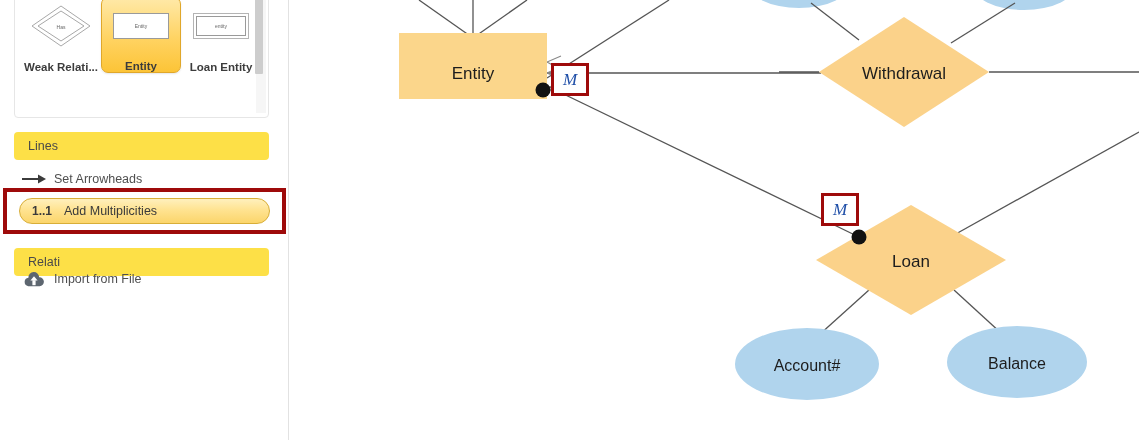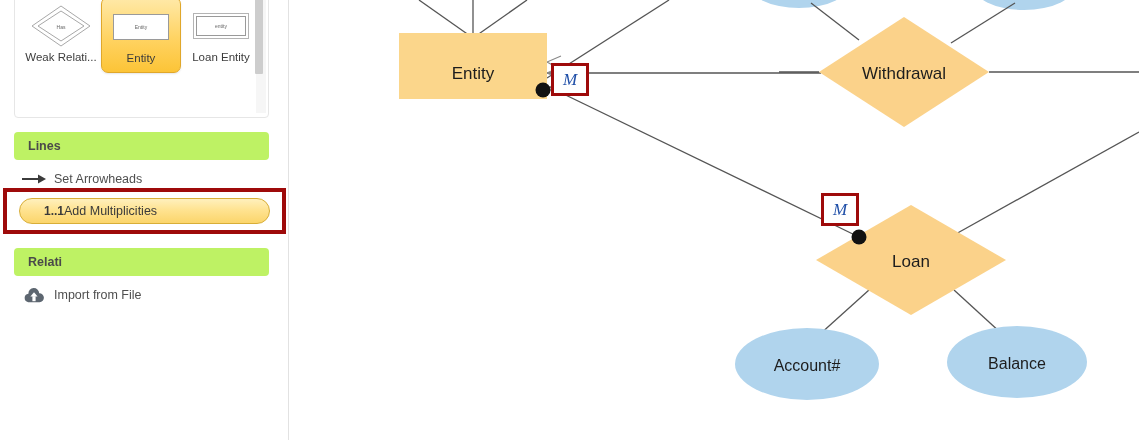--- a/index.html
+++ b/index.html
@@ -74,22 +74,23 @@
     box-shadow: 0 1px 2px rgba(0,0,0,.10);
     height: 76px;
   }
   .palette-thumb {
     height: 46px;
     display: flex; align-items: center; justify-content: center;
   }
   .palette-label {
     font-size: 11.5px;
     color: #3c3c3c;
-    margin-top: 2px;
+    margin-top: 12px;
     white-space: nowrap;
+    font-weight: bold;
   }
   .thumb-mini-text {
     font-size: 5px;
     color: #666;
     font-family: "Liberation Sans", sans-serif;
   }
   .thumb-rect {
     width: 56px; height: 26px;
     border: 1px solid #9a9a9a;
     background: #fff;
@@ -106,42 +107,41 @@
     width: 100%; height: 100%;
     border: 1px solid #9a9a9a;
     display: flex; align-items: center; justify-content: center;
   }
 
   
   .section-header {
     position: absolute;
     left: 14px;
     width: 255px; height: 28px;
-    background: #bef264;
+    background: #fde047;
     border-radius: 4px;
     display: flex; align-items: center;
     padding-left: 14px;
     font-size: 12.5px;
     color: #4a4a4a;
-    font-weight: bold;
   }
   #section-lines { top: 132px; }
   #section-import { top: 248px; }
 
   
   .menu-row {
     position: absolute;
     left: 14px;
     width: 255px; height: 26px;
     display: flex; align-items: center;
     font-size: 12.5px;
     color: #4a4a4a;
   }
   #row-set-arrowheads { top: 166px; }
-  #row-import-file    { top: 282px; }
+  #row-import-file    { top: 266px; }
   .menu-icon {
     width: 40px;
     display: flex; align-items: center; justify-content: center;
     flex: none;
   }
   .menu-text { color: #4f4f4f; text-align: right; }
 
   
   #row-add-multiplicities-wrap {
     position: absolute;
@@ -155,21 +155,21 @@
     left: 12px; top: 6px;
     width: 251px; height: 26px;
     border: 1px solid #d8ae38;
     border-radius: 13px;
     background: linear-gradient(to bottom, #fff0bd 0%, #ffe391 45%, #fbd56b 100%);
     display: flex; align-items: center;
     font-size: 12.5px;
   }
   #multiplicity-icon {
     width: 44px;
-    text-align: right;
+    text-align: center;
     font-weight: bold;
     font-size: 12px;
     color: #3a3a3a;
     flex: none;
   }
   #row-add-multiplicities .menu-text { color: #3a3a3a; }
 
   
   #canvas {
     position: absolute;

